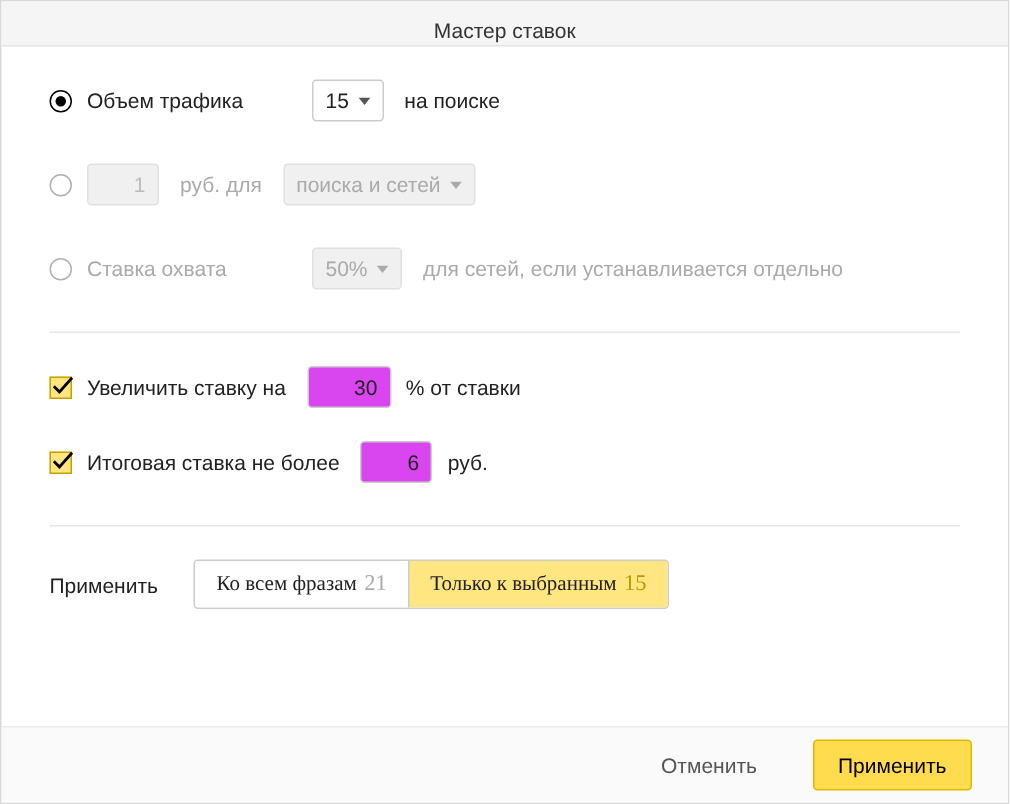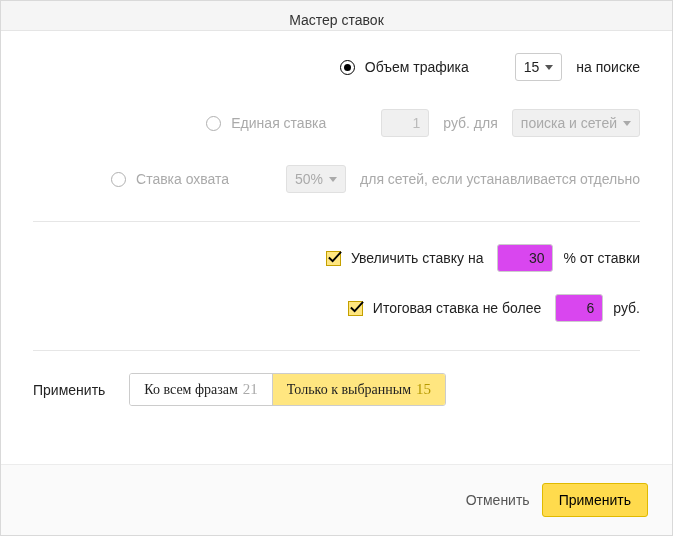--- a/index.html
+++ b/index.html
@@ -31,21 +31,20 @@
   }
   .dialog-body {
     padding: 22px 32px 10px 32px;
     flex: 1;
   }
   .row {
     display: flex;
     align-items: center;
     min-height: 28px;
     margin-bottom: 28px;
-    justify-content: flex-end;
   }
   .row.tight { margin-bottom: 22px; }
   .radio {
     width: 15px;
     height: 15px;
     border-radius: 50%;
     border: 1px solid #b0b0b0;
     margin-right: 10px;
     position: relative;
     flex-shrink: 0;
@@ -155,24 +154,24 @@
     cursor: pointer;
     font-family: Liberation Serif, serif;
   }
   .seg-item + .seg-item { border-left: 1px solid #ccc; }
   .seg-item.active { background: #ffe680; }
   .seg-count { color: #aaa; font-size: 15px; }
   .seg-item.active .seg-count { color: #b79a00; }
   .dialog-footer {
     background: #fafafa;
     border-top: 1px solid #ececec;
-    padding: 18px 24px;
+    padding: 8px 24px;
     display: flex;
     justify-content: flex-end;
-    gap: 6px;
+    gap: 31px;
     align-items: center;
   }
   .btn-cancel {
     background: none;
     border: none;
     font-size: 14px;
     color: #555;
     cursor: pointer;
     font-family: inherit;
     padding: 8px 6px;
@@ -203,21 +202,20 @@
         <span>15</span>
         <svg class="caret" viewBox="0 0 8 5">
             <path d="M0 0 L8 0 L4 5 Z"></path>
           </svg>
       </span>
       <span class="label-after">на поиске</span>
     </div>
 
     <div class="row muted">
       <span class="radio"></span>
-      <span class="label-main">Единая ставка</span>
       <input class="num-input w-small disabled" disabled="" value="1" style="">
       <span class="label-after">руб. для</span>
       <span class="select-box disabled" style="margin-left:14px">
         <span>поиска и сетей</span>
         <svg class="caret" viewBox="0 0 8 5">
             <path d="M0 0 L8 0 L4 5 Z"></path>
           </svg>
       </span>
     </div>
 

